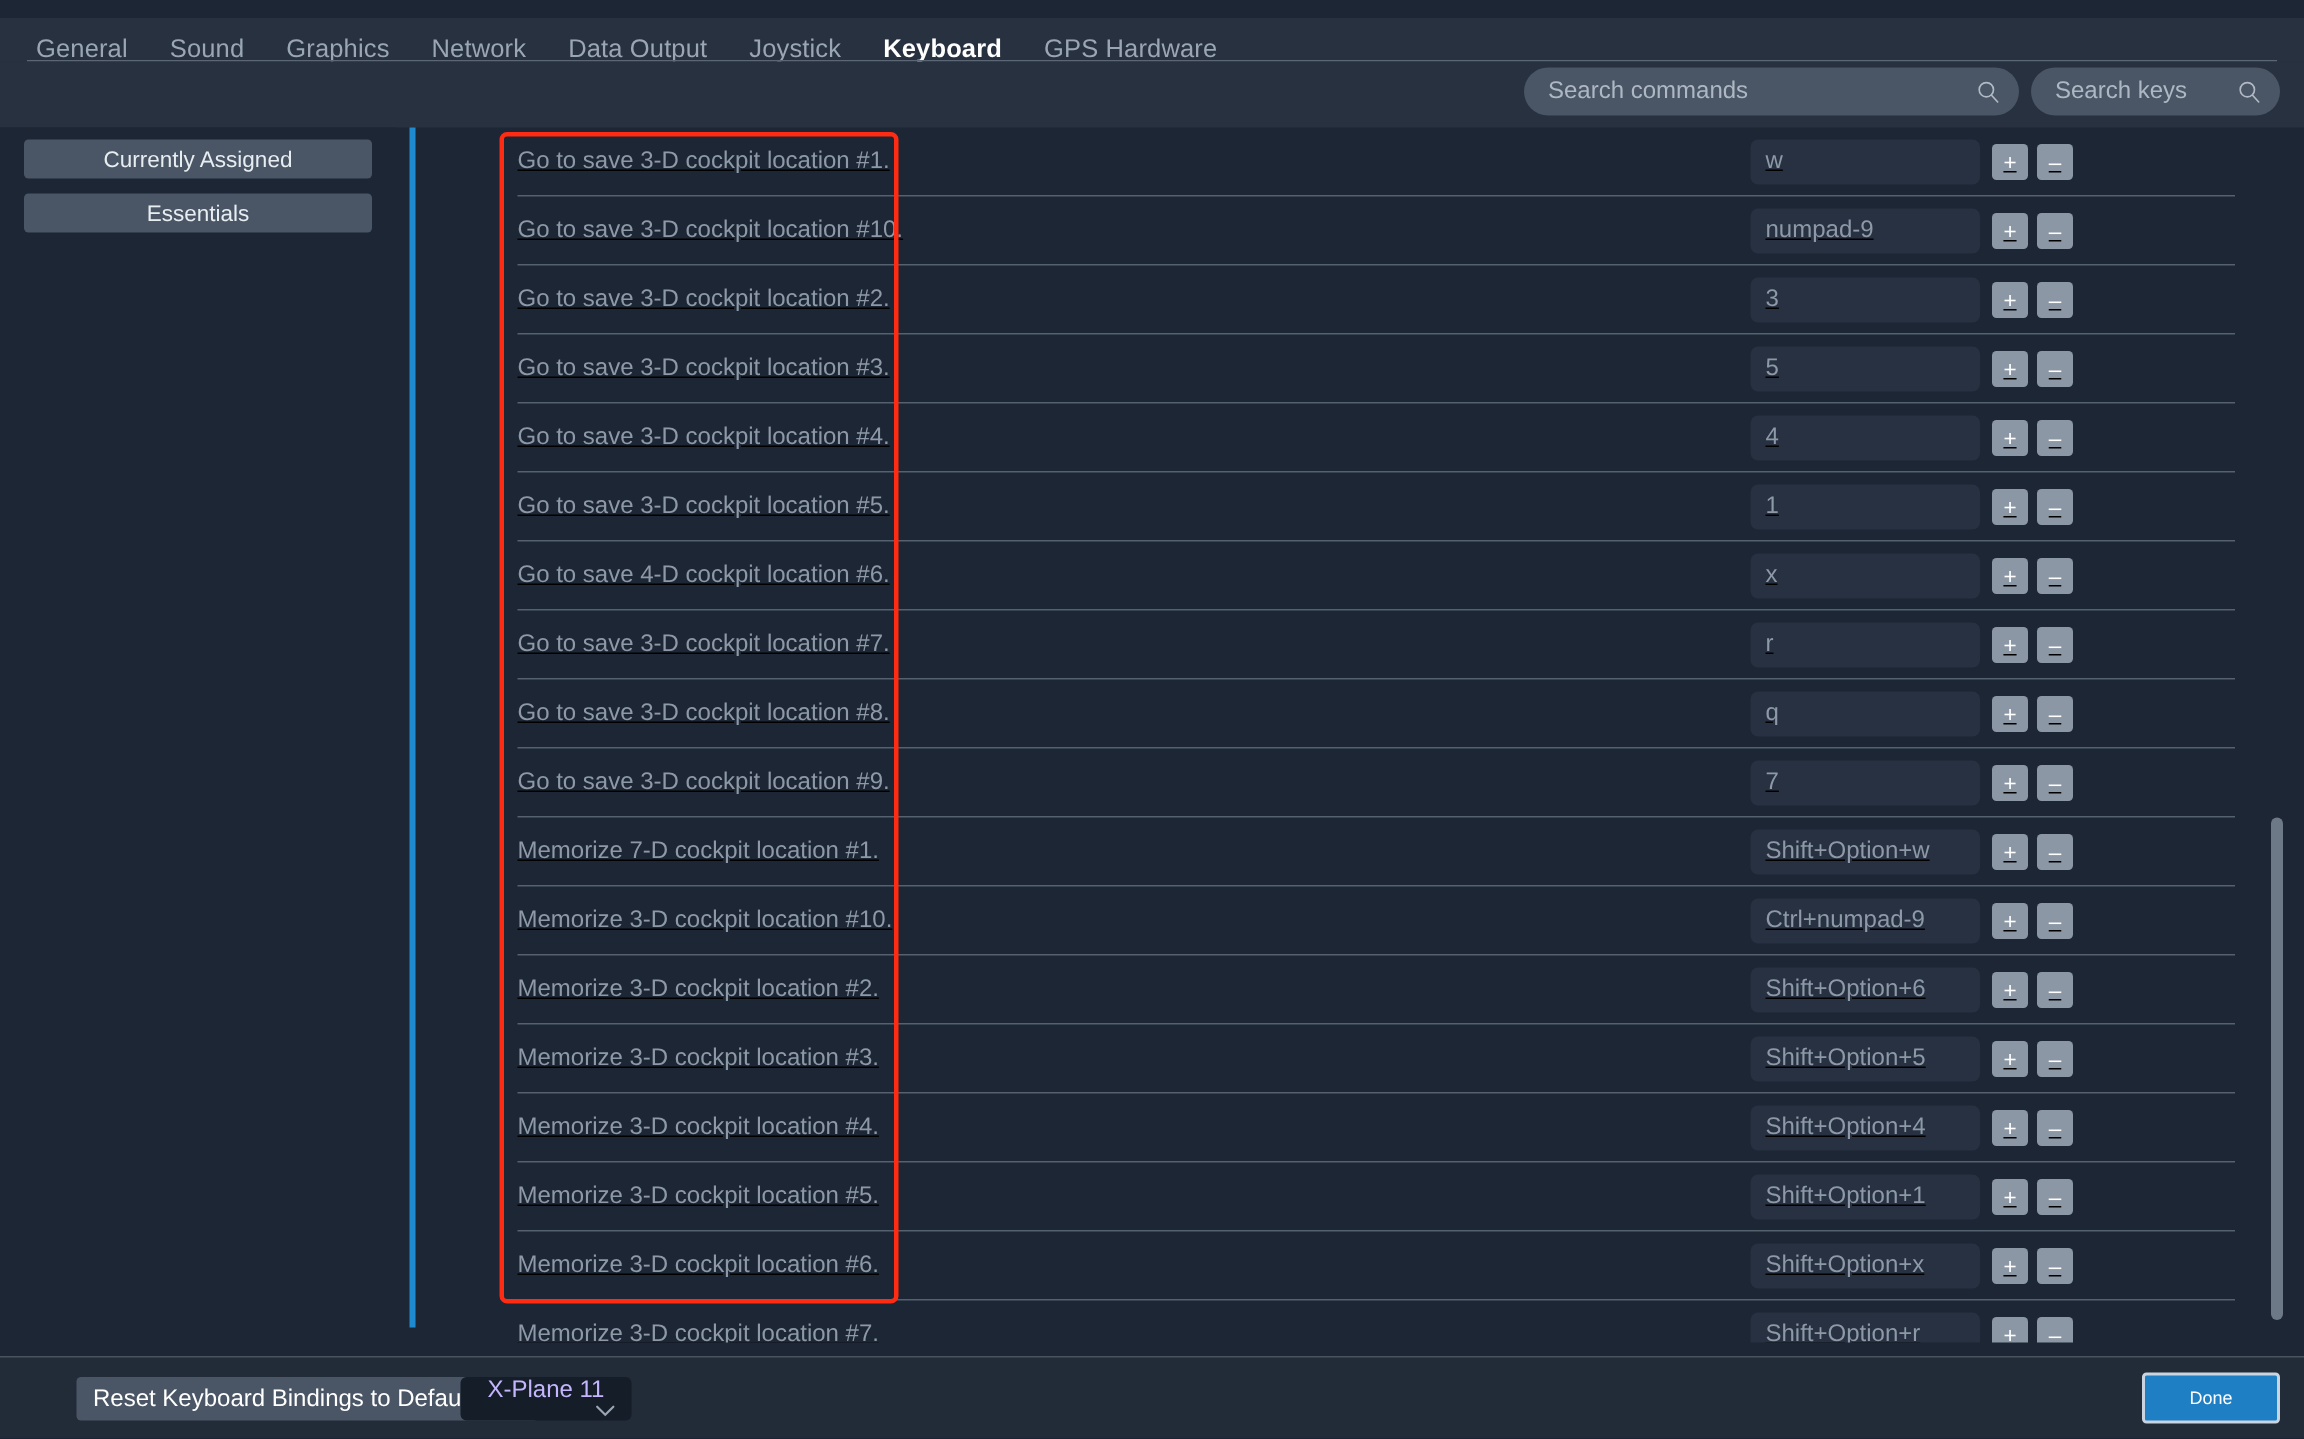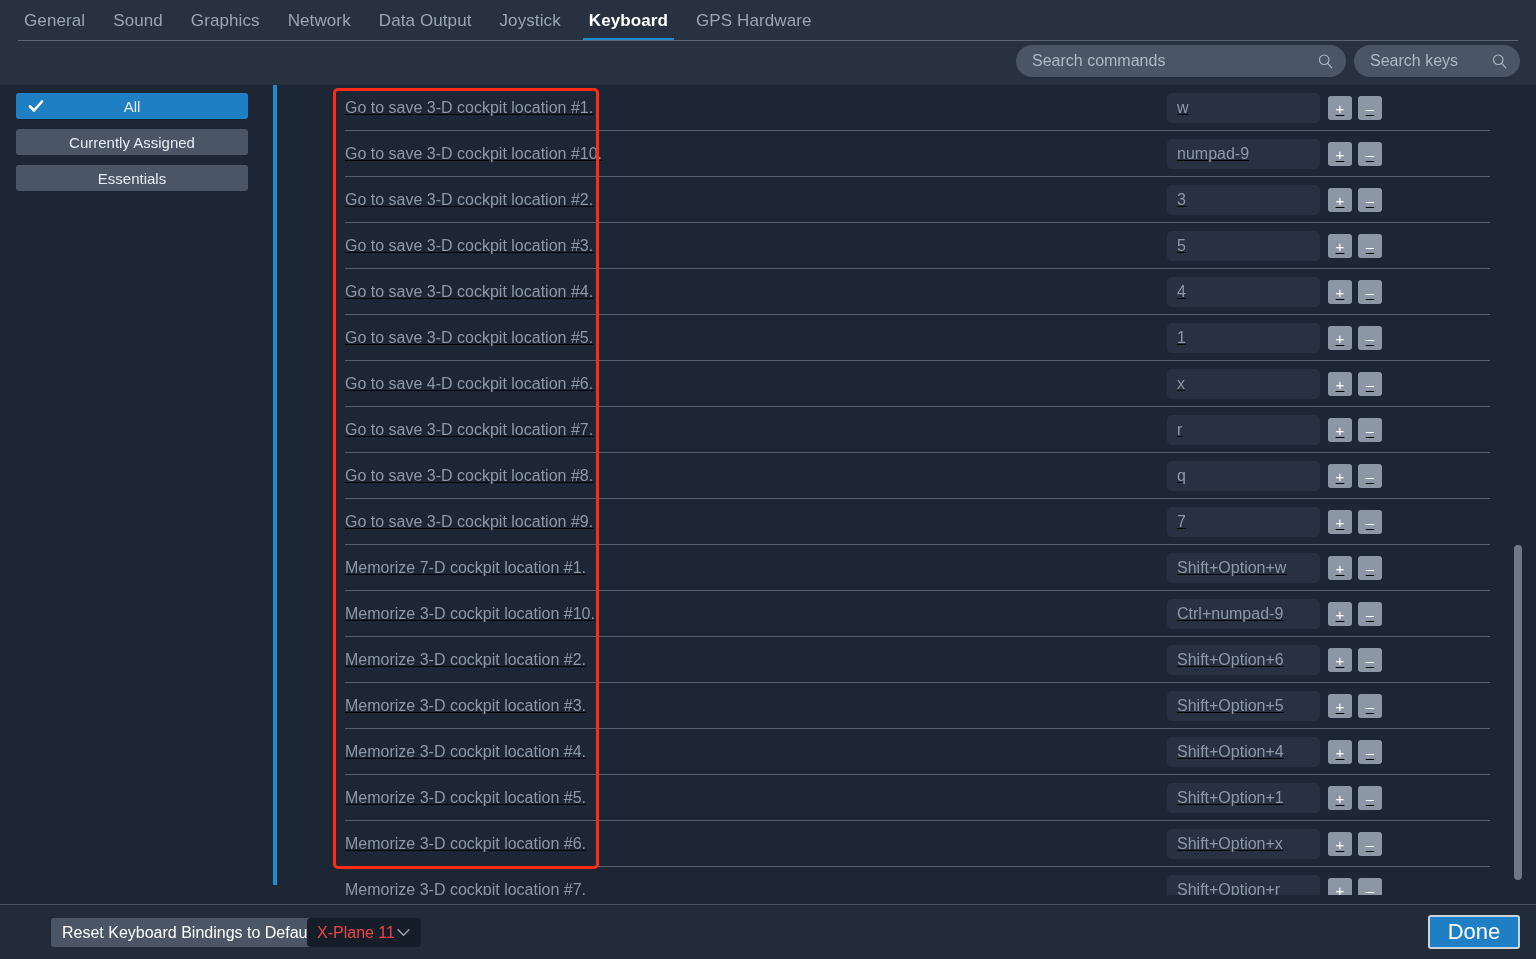--- a/index.html
+++ b/index.html
@@ -15,21 +15,21 @@
   #app {
     position: relative;
     width: 1536px;
     height: 959px;
     background: #1d2634;
   }
 
   
   .tabbar {
     position: absolute;
-    left: 0; top: 0;
+    left: 0; top: 12px;
     width: 1536px; height: 41px;
     background: #27313f;
     display: flex;
     align-items: center;
     padding-left: 10px;
   }
   .tab {
     position: relative;
     height: 41px;
     padding: 0 14px;
@@ -233,34 +233,35 @@
   }
   .dropdown {
     position: absolute;
     left: 307px; top: 13px;
     width: 114px; height: 29px;
     background: #151d29;
     border-radius: 4px;
     display: flex;
     align-items: center;
     padding: 0 10px;
-    color: #ef4444;
+    color: #c4b5fd;
     font-size: 16px;
     cursor: pointer;
+    flex-direction: column;
   }
   .dropdown .caret { margin-left: auto; width: 15px; height: 9px; }
   .done-btn {
     position: absolute;
     right: 16px; top: 10px;
     width: 92px; height: 34px;
     background: #1e7fc4;
     border: 2px solid #c9d4e0;
     border-radius: 3px;
     color: #ffffff;
-    font-size: 22px;
+    font-size: 12px;
     display: flex;
     align-items: center;
     justify-content: center;
     cursor: pointer;
   }
 </style>
 </head>
 <body>
 
 <div id="app">
@@ -307,26 +308,20 @@
       <span class="ph">Search keys</span>
       <svg class="mag" viewBox="0 0 20 20">
         <circle cx="8.5" cy="8" r="5.6" fill="none" stroke="#c3ccd6" stroke-width="1.3"></circle>
         <line x1="12.6" y1="12.3" x2="17.4" y2="17.6" stroke="#c3ccd6" stroke-width="1.3" stroke-linecap="round"></line>
       </svg>
     </div>
   </div>
 
   <div class="sidebar">
     <div id="filters-host">
-        <div class="filter-btn selected">
-          <svg class="chk" viewBox="0 0 16 16">
-            <polyline points="2,8.5 6,12.5 14,3.5" fill="none" stroke="#ffffff" stroke-width="2.6" stroke-linecap="round" stroke-linejoin="round"></polyline>
-          </svg>
-          <span>All</span>
-        </div>
         <div class="filter-btn">
           <span>Currently Assigned</span>
         </div>
         <div class="filter-btn">
           <span>Essentials</span>
         </div>
       </div>
   </div>
 
   <div class="accent-bar"></div>

